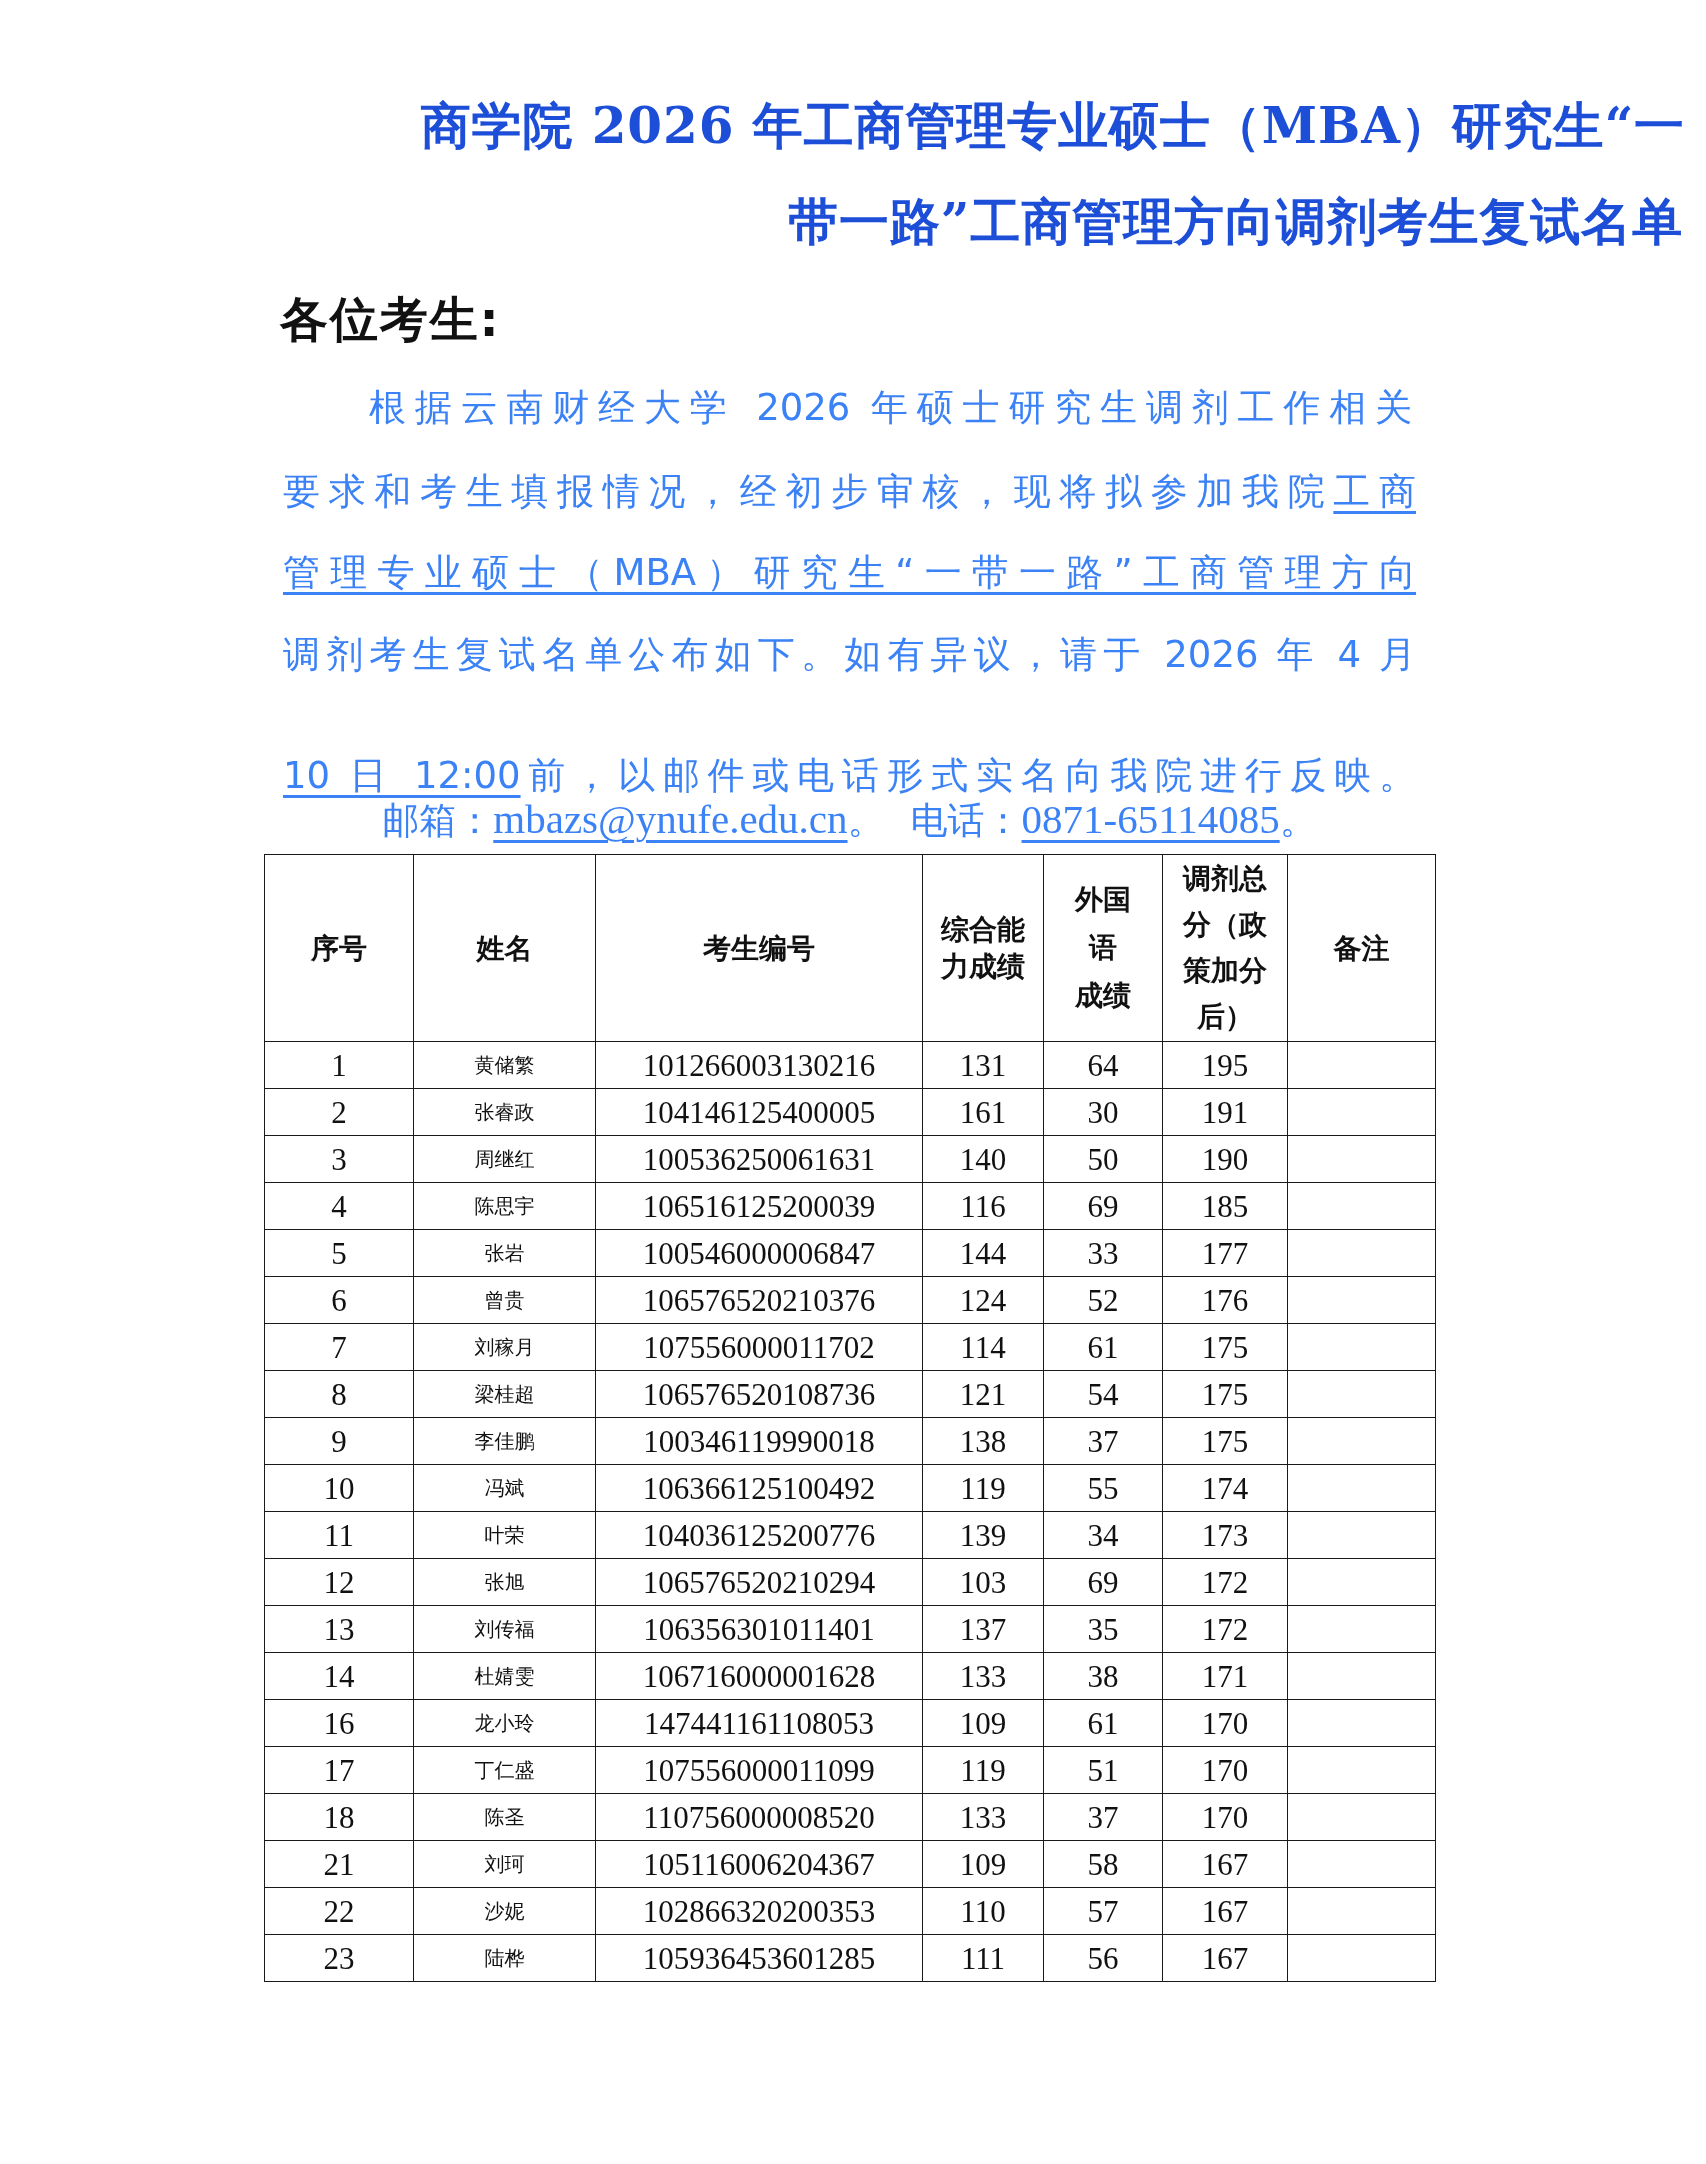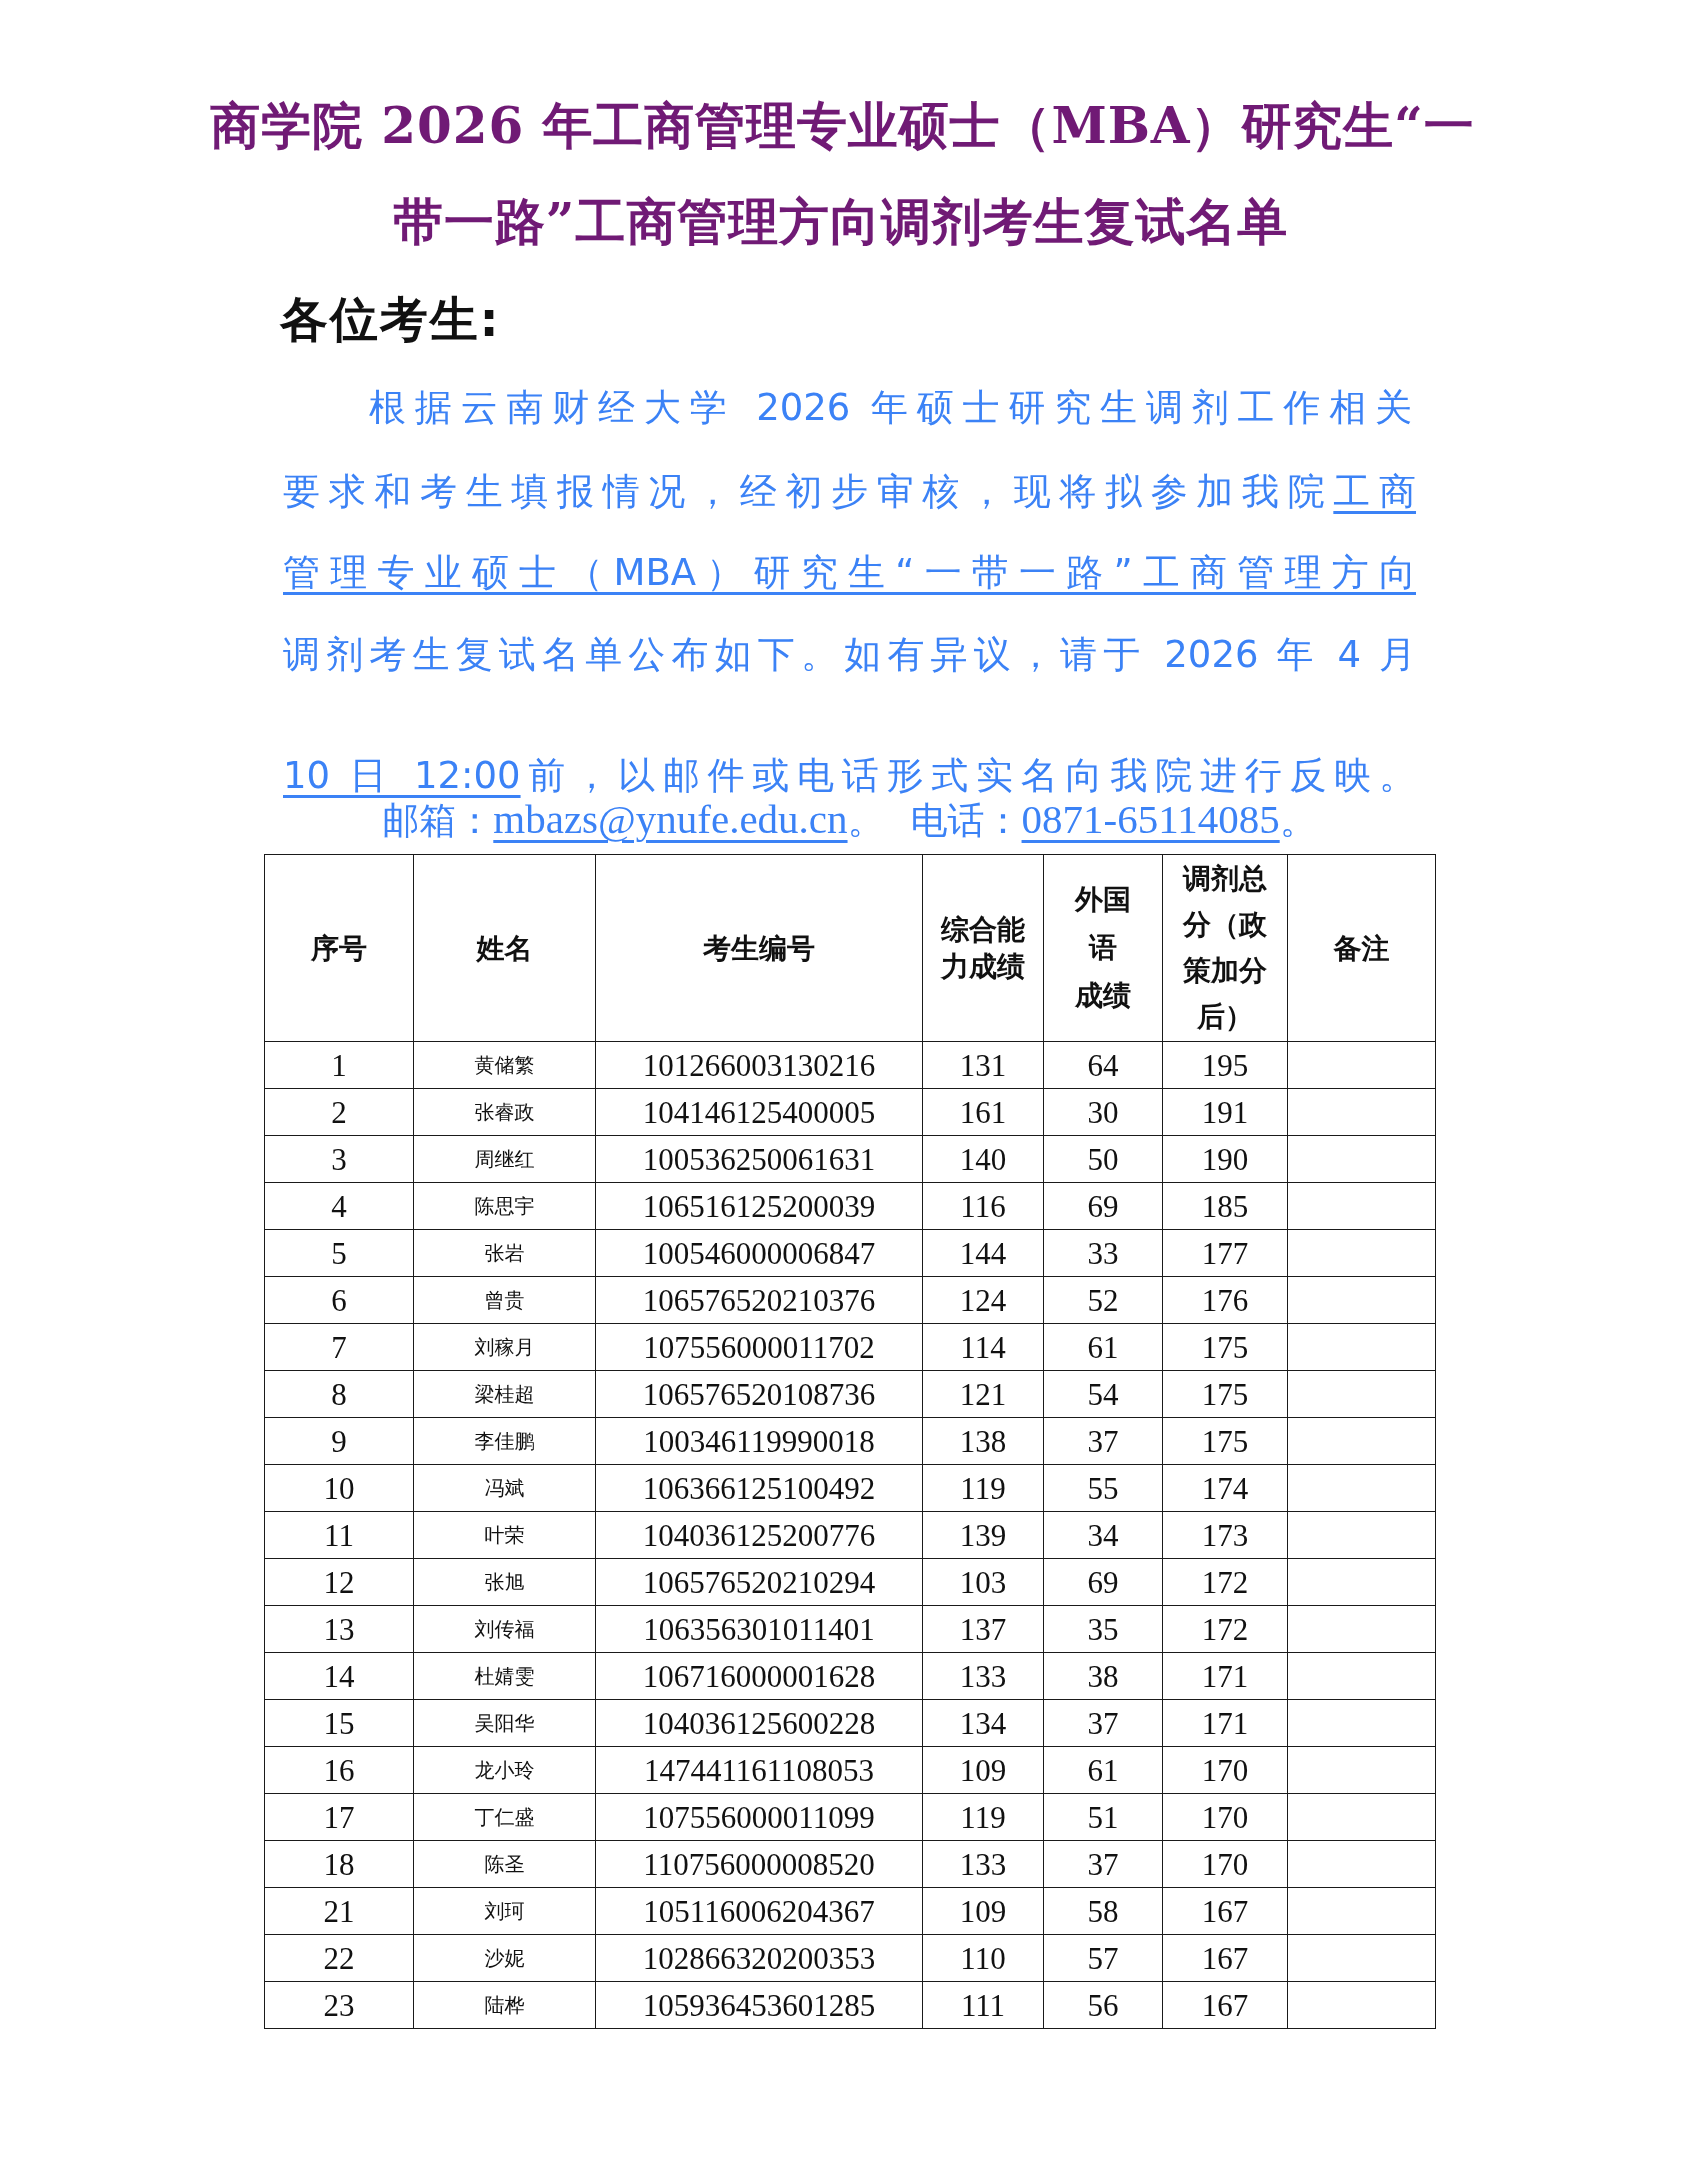--- a/index.html
+++ b/index.html
@@ -1,21 +1,21 @@
 <!DOCTYPE html>
 <html style="font-size:15px"><head>
 <meta charset="utf-8">
 <style>
   html, body { margin: 0; padding: 0; background: #ffffff; }
   body { width: 1707px; height: 2164px; position: relative; overflow: hidden; color: #111; }
   .serif { font-family: "Liberation Serif", "DejaVu Serif", serif; }
   .title-line {
-    position: absolute; left: 0; width: 1685px; text-align: center;
+    position: absolute; left: 0; width: 1685px; text-align: right;
     font-family: "DejaVu Serif", "Liberation Serif", serif;
-    font-weight: bold; font-size: 50px; line-height: 59px; letter-spacing: 0.9px; color: #701a75;
+    font-weight: bold; font-size: 50px; line-height: 59px; letter-spacing: 0.9px; color: #1d4ed8;
   }
   #title1 { top: 96px; }
   #title2 { top: 192px; left: -1.9px; }
   .salutation {
     position: absolute; left: 280px; top: 293px;
     font-family: "DejaVu Sans", sans-serif; font-weight: bold; font-size: 48px; line-height: 52px; letter-spacing: 1.9px;
   }
   .para-line {
     position: absolute; left: 283px; width: 1133px; white-space: nowrap;
     font-family: "DejaVu Sans", sans-serif; font-size: 37px; line-height: 52px; color: #3b82f6;
@@ -208,29 +208,20 @@
       <tr>
         <td>14</td>
         <td class="name">杜婧雯</td>
         <td>106716000001628</td>
         <td>133</td>
         <td>38</td>
         <td>171</td>
         <td></td>
       </tr>
       <tr>
-        <td>15</td>
-        <td class="name">吴阳华</td>
-        <td>104036125600228</td>
-        <td>134</td>
-        <td>37</td>
-        <td>171</td>
-        <td></td>
-      </tr>
-      <tr>
         <td>16</td>
         <td class="name">龙小玲</td>
         <td>147441161108053</td>
         <td>109</td>
         <td>61</td>
         <td>170</td>
         <td></td>
       </tr>
       <tr>
         <td>17</td>

